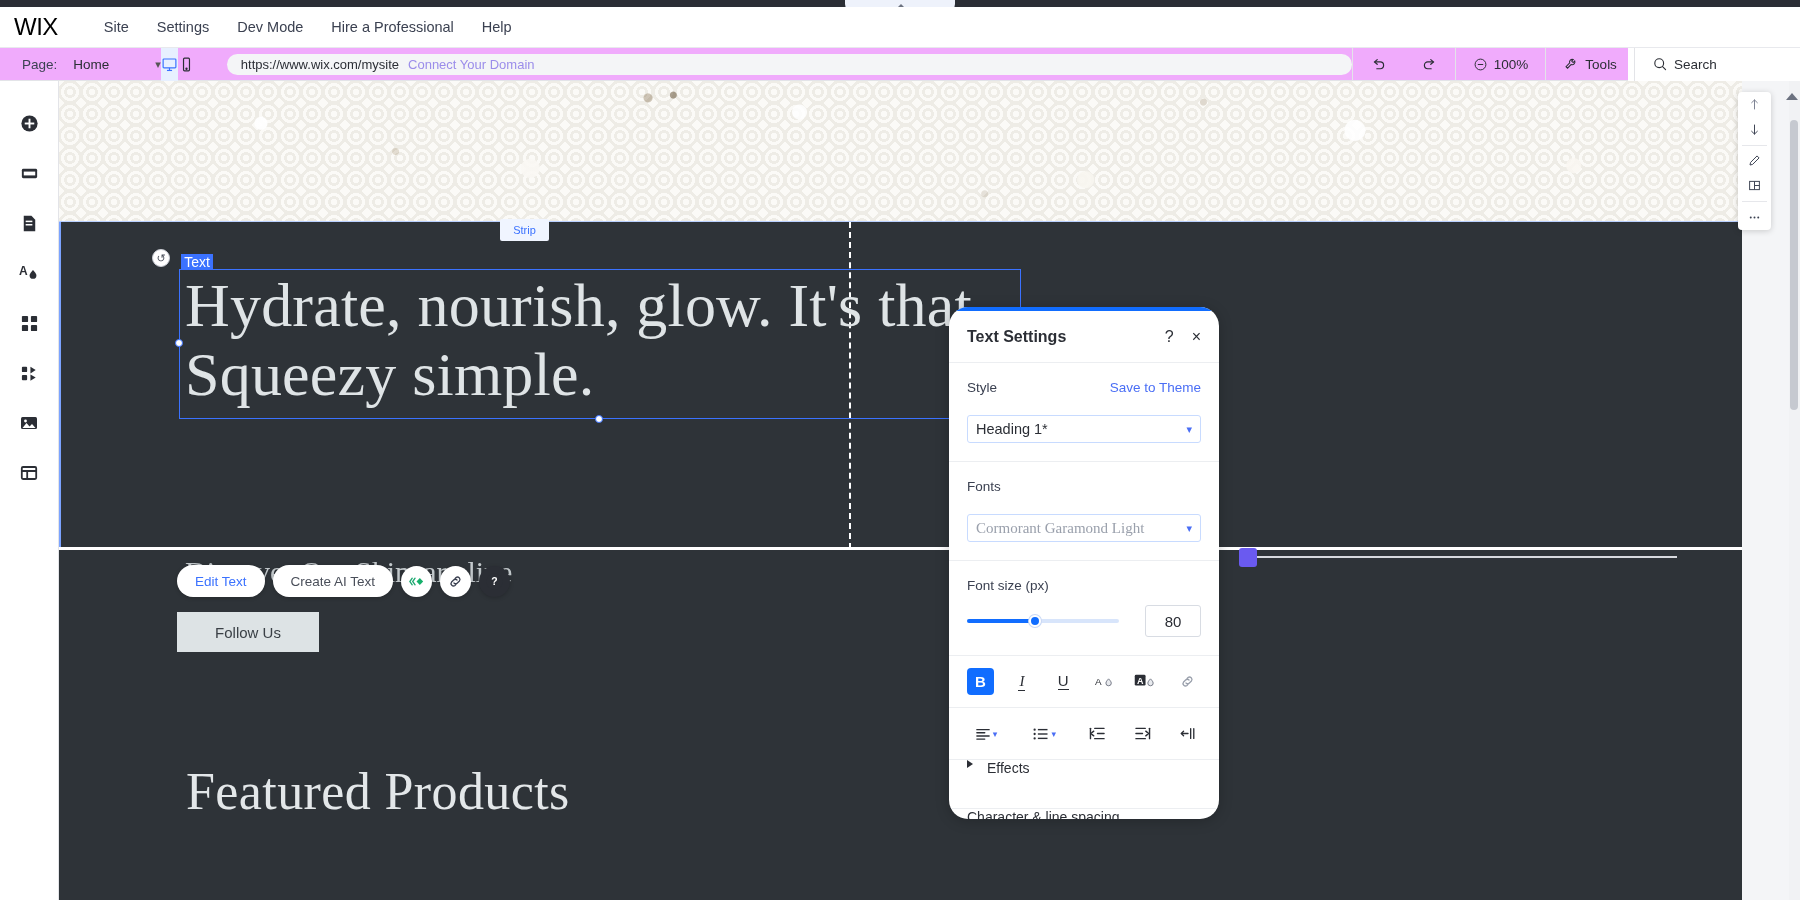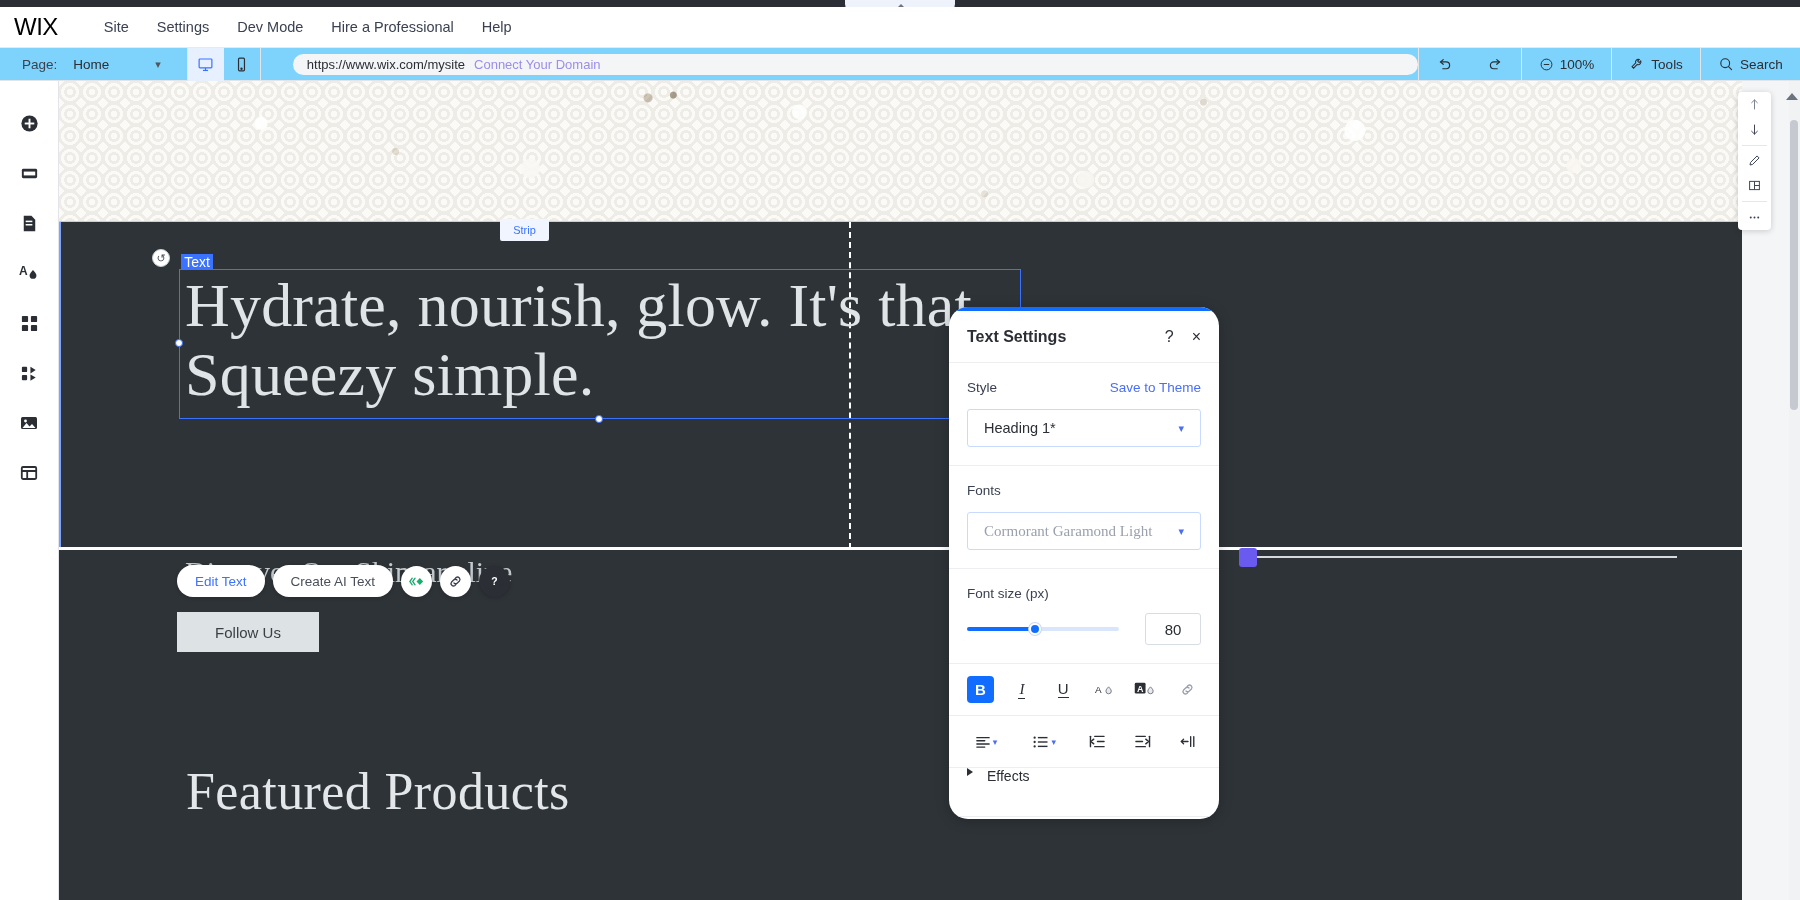--- a/index.html
+++ b/index.html
@@ -55,22 +55,22 @@
   .hdr-divider { width: 1px; height: 18px; background: #dfe1e6; margin: 0 16px 0 0; }
   .hdr-action { font-size: 14.5px; color: #3b4151; margin-right: 26px; }
   .hdr-action.preview { color: #4a6ef5; }
   .publish-btn {
     background: #116dff; color: #fff; font-size: 14.5px;
     border-radius: 18px; padding: 8px 26px; border: none; cursor: pointer;
   }
 
   
   .toolbar2 {
-    position: absolute; top: 48px; left: 0; width: 1800px; height: 33px;
-    background: #7dd3fc; border-bottom: 1px solid #e3e4e8;
+    position: absolute; top: 48px; left: 0; width: 1628px; height: 33px;
+    background: #f0abfc; border-bottom: 1px solid #e3e4e8;
     display: flex; align-items: center;
   }
   .page-label { font-size: 13.5px; color: #3b4151; margin-left: 22px; }
   .page-name { font-size: 13.5px; color: #2b2e35; margin-left: 16px; }
   .page-caret { margin-left: 46px; color: #555; font-size: 11px; }
   .tb-sep { width: 1px; height: 33px; background: #e3e4e8; margin: 0 0px; }
   .device-btn {
     width: 36px; height: 33px; display: flex; align-items: center; justify-content: center;
     cursor: pointer;
   }
@@ -282,22 +282,22 @@
   }
   .panel-title { font-size: 16px; font-weight: 700; color: #2b2e35; }
   .panel-head-actions { margin-left: auto; display: flex; align-items: center; gap: 18px; }
   .panel-icon-btn { color: #2b2e35; font-size: 16px; cursor: pointer; line-height: 1; }
 
   .panel-sec { padding: 17px 18px 18px; border-bottom: 1px solid #eceef1; }
   .sec-row { display: flex; align-items: baseline; }
   .sec-label { font-size: 13.5px; color: #3b4151; }
   .sec-link { margin-left: auto; font-size: 13.5px; color: #4a6ef5; cursor: pointer; }
   .select-box {
-    margin-top: 14px; height: 38px; border: 1px solid #c8dbff; border-radius: 3px;
-    display: flex; align-items: center; padding: 0 16px; cursor: pointer;
+    margin-top: 20px; height: 28px; border: 1px solid #c8dbff; border-radius: 3px;
+    display: flex; align-items: center; padding: 0 8px; cursor: pointer;
   }
   .select-val { font-size: 14.5px; color: #2b2e35; }
   .select-val.serif { font-family: "Liberation Serif", serif; color: #9aa0ac; font-size: 15px; }
   .select-caret { margin-left: auto; color: #4a6ef5; font-size: 11px; }
 
   .slider-row { margin-top: 12px; display: flex; align-items: center; }
   .slider-track {
     position: relative; width: 152px; height: 4px; background: #d8e5fb;
     border-radius: 2px;
   }

